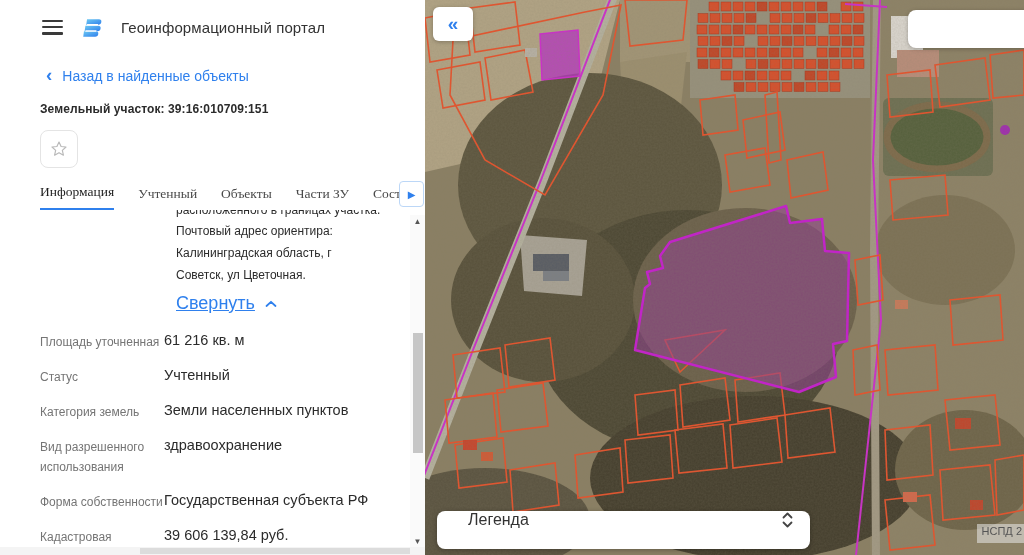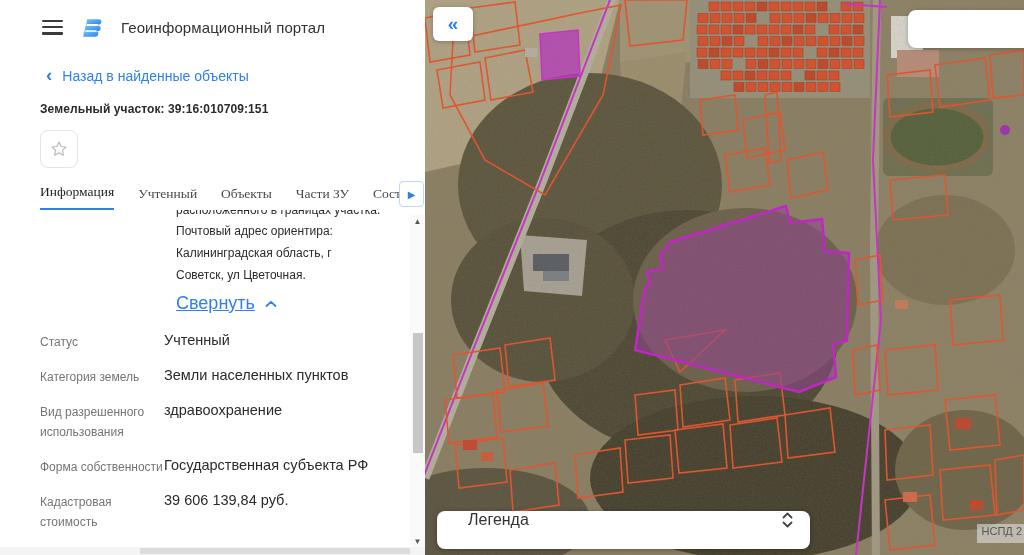--- a/index.html
+++ b/index.html
@@ -127,20 +127,24 @@
       <div>Советск, ул Цветочная.</div>
     </div>
     <div class="collapse-link">
       <span class="lbl">Свернуть</span>
       <svg width="12" height="8" viewBox="0 0 12 8">
         <polyline points="1.5,6 6,1.8 10.5,6" fill="none" stroke="#2f80ed" stroke-width="1.8" stroke-linecap="round" stroke-linejoin="round"></polyline>
       </svg>
     </div>
 
     <div class="rows">
+      <div class="row">
+        <div class="lab">Площадь уточненная</div>
+        <div class="val">61 216 кв. м</div>
+      </div>
       <div class="row">
         <div class="lab">Статус</div>
         <div class="val">Учтенный</div>
       </div>
       <div class="row">
         <div class="lab">Категория земель</div>
         <div class="val">Земли населенных пунктов</div>
       </div>
       <div class="row">
         <div class="lab">Вид разрешенного использования</div>

